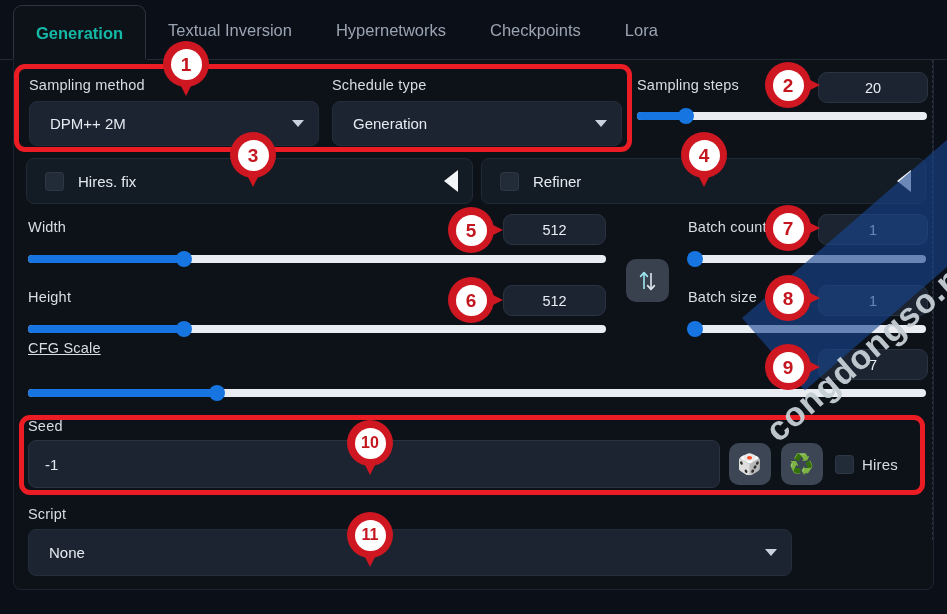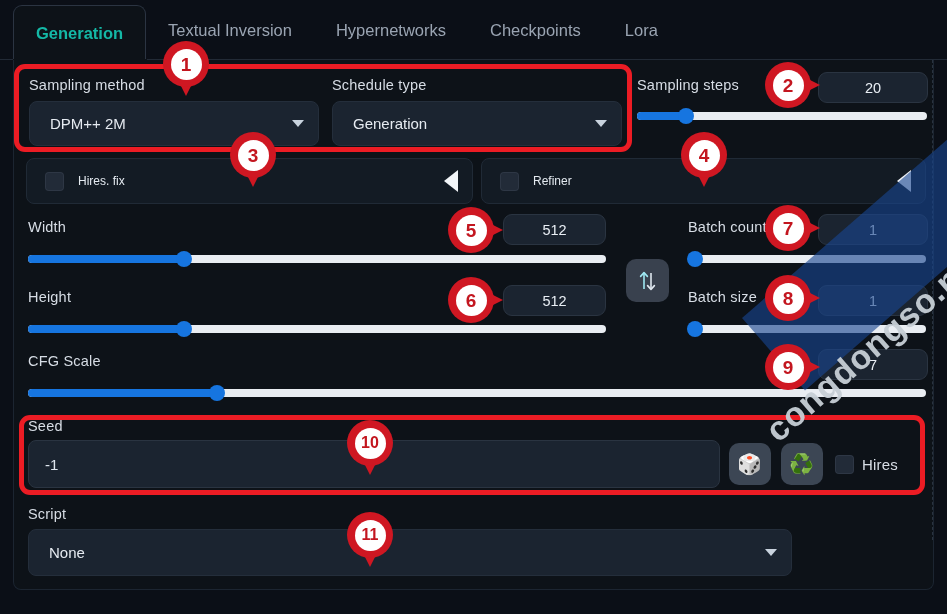--- a/index.html
+++ b/index.html
@@ -136,21 +136,21 @@
     height: 46px;
     background: #131b24;
     border: 1px solid #202a36;
     border-radius: 8px;
     display: flex; align-items: center;
     padding: 0 14px 0 18px;
     justify-content: space-between;
     cursor: pointer;
   }
   .accordion .left { display: flex; align-items: center; gap: 14px; }
-  .accordion .ttl { font-size: 12px; color: #e4eaf0; }
+  .accordion .ttl { font-size: 15px; color: #e4eaf0; }
 
   
   .seed-input {
     position: absolute;
     background: #1b2430;
     border: 1px solid #2a3441;
     border-radius: 8px;
     display: flex; align-items: center;
     padding-left: 16px;
     color: #dfe6ee;
@@ -366,21 +366,21 @@
 
   <div class="label" style="position:absolute;left:688px;top:289px;">Batch size</div>
   <div class="numbox" style="position:absolute;left:818px;top:285px;width:110px;">
     <span>1</span>
   </div>
   <div class="slider" style="position:absolute;left:690px;top:325px;width:236px;">
     <div class="fill" style="width: 2%;"></div>
     <div class="knob" style="left: 2%;"></div>
   </div>
 
-  <div class="label" style="position:absolute;left:28px;top:353px;">CFG Scale</div>
+  <div class="label" style="position:absolute;left:28px;top:340px;text-decoration:underline;">CFG Scale</div>
   <div class="numbox" style="position:absolute;left:818px;top:349px;width:110px;">
     <span>7</span>
   </div>
   <div class="slider" style="position:absolute;left:28px;top:389px;width:898px;">
     <div class="fill" style="width: 21%;"></div>
     <div class="knob" style="left: 21%;"></div>
   </div>
 
   <div class="label" style="position:absolute;left:28px;top:418px;">Seed</div>
   <div class="seed-input" style="left:28px;top:440px;width:692px;height:48px;" placeholder="-1">

